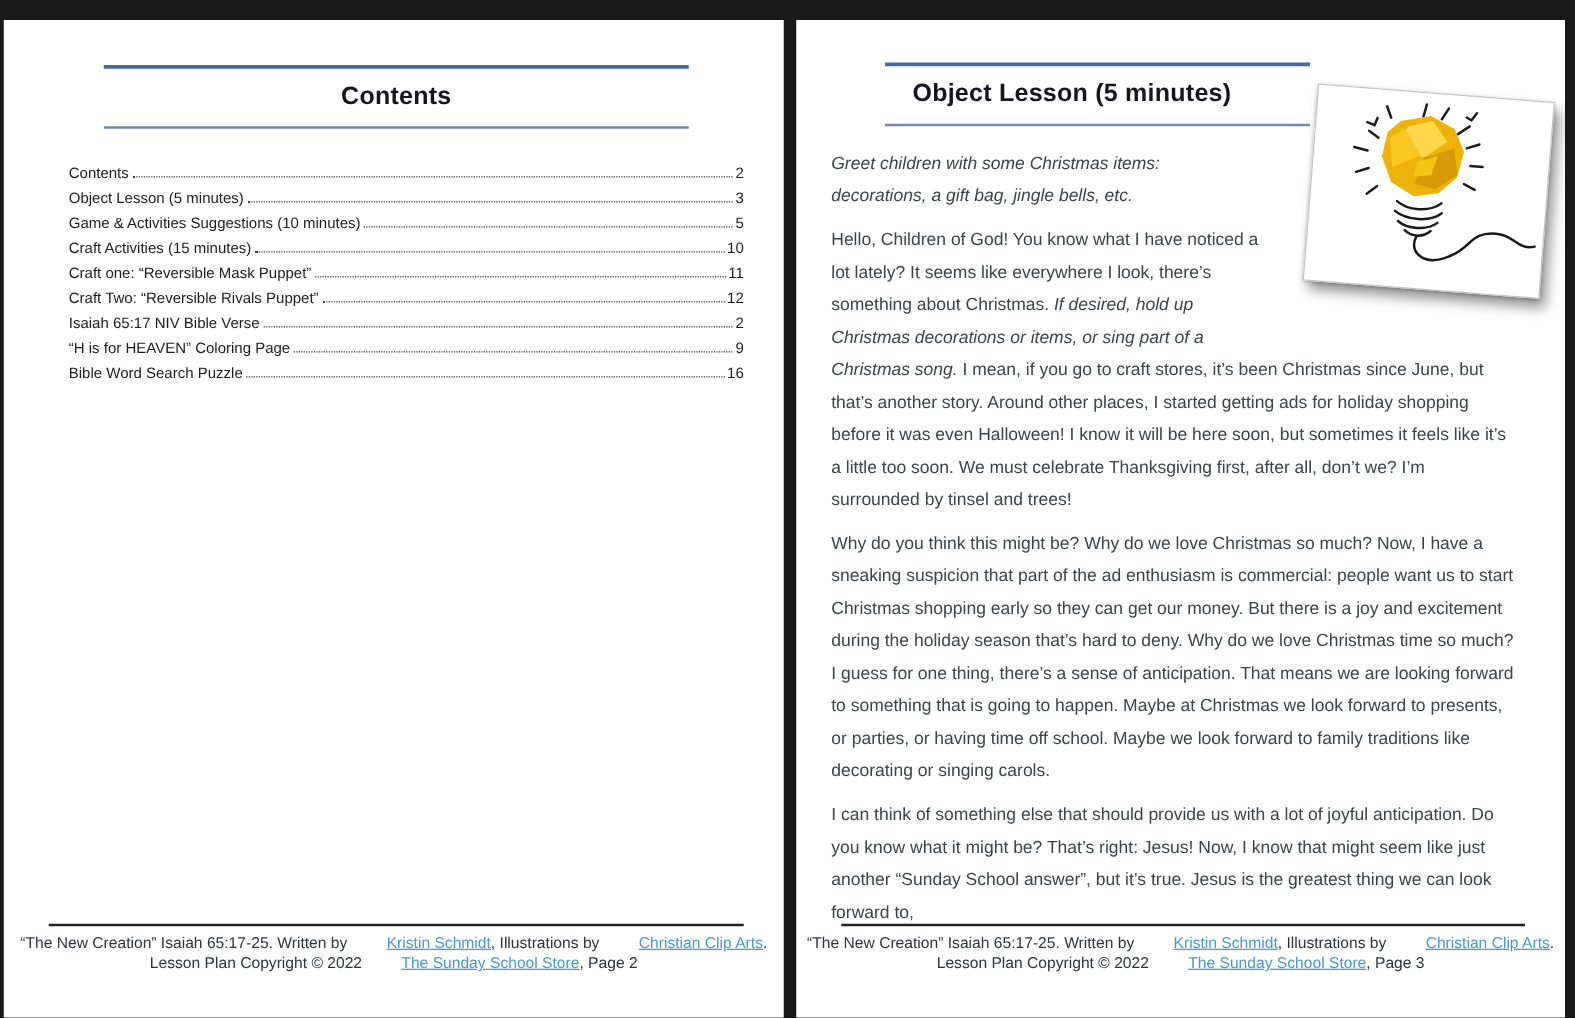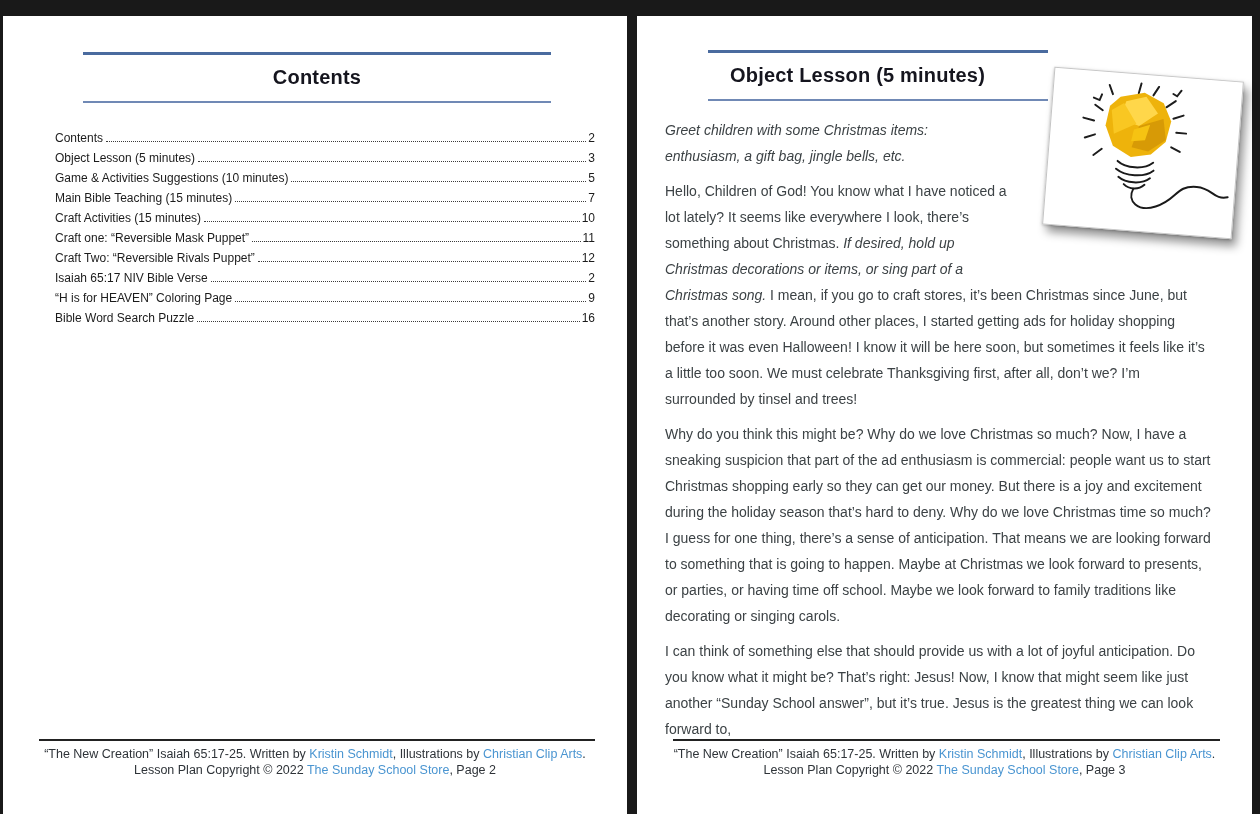--- a/index.html
+++ b/index.html
@@ -65,21 +65,21 @@
     transform: rotate(4.5deg);
   }
   .bulb-card svg { width: 100%; height: 100%; display: block; }
 
   
   .page-footer { position: absolute; left: 0; right: 0; bottom: 40px; }
   .footer-rule { border-top: 2px solid #222; margin: 0 32px 5px 36px; }
   .footer-text {
     text-align: center; font-size: 12.5px; line-height: 16px; color: #2e3338;
   }
-  .doc-link { color: #4a95d1; cursor: pointer; }
+  .doc-link { color: #4a95d1; text-decoration: underline; cursor: pointer; margin-left: 28px; }
 </style>
 </head>
 <body>
 
 <div class="page" id="page-left">
 
   <div class="heading-block">
     <div class="page-title">Contents</div>
   </div>
 
@@ -91,25 +91,20 @@
     </div>
     <div class="toc-row">
       <span class="toc-label">Object Lesson (5 minutes)</span>
       <span class="toc-dots"></span>
       <span class="toc-page">3</span>
     </div>
     <div class="toc-row">
       <span class="toc-label">Game &amp; Activities Suggestions (10 minutes)</span>
       <span class="toc-dots"></span>
       <span class="toc-page">5</span>
-    </div>
-    <div class="toc-row">
-      <span class="toc-label">Main Bible Teaching  (15 minutes)</span>
-      <span class="toc-dots"></span>
-      <span class="toc-page">7</span>
     </div>
     <div class="toc-row">
       <span class="toc-label">Craft Activities (15 minutes)</span>
       <span class="toc-dots"></span>
       <span class="toc-page">10</span>
     </div>
     <div class="toc-row">
       <span class="toc-label">Craft one: “Reversible Mask Puppet”</span>
       <span class="toc-dots"></span>
       <span class="toc-page">11</span>
@@ -184,21 +179,21 @@
 
           <path d="M88 116 C 82 129, 95 139, 112 132 C 134 123, 130 109, 152 109 C 168 109, 170 121, 184 117" stroke="#1a1a1a" stroke-width="2" stroke-linecap="round" fill="none"></path>
         </svg>
       </div>
     </div>
 
     <div class="heading-block">
       <div class="page-title">Object Lesson (5 minutes)</div>
     </div>
 
-    <p class="para first italic">Greet children with some Christmas items: enthusiasm, a gift bag, jingle bells, etc.</p>
+    <p class="para first italic">Greet children with some Christmas items: decorations, a gift bag, jingle bells, etc.</p>
 
     <p class="para"><span>Hello, Children of God! You know what I have noticed a lot lately? It seems like everywhere I look, there’s something about Christmas. </span><span class="italic">If desired, hold up Christmas decorations or items, or sing part of a Christmas song.</span><span> I mean, if you go to craft stores, it’s been Christmas since June, but that’s another story. Around other places, I started getting ads for holiday shopping before it was even Halloween! I know it will be here soon, but sometimes it feels like it’s a little too soon. We must celebrate Thanksgiving first, after all, don’t we? I’m surrounded by tinsel and trees!</span></p>
 
     <p class="para">Why do you think this might be? Why do we love Christmas so much? Now, I have a sneaking suspicion that part of the ad enthusiasm is commercial: people want us to start Christmas shopping early so they can get our money. But there is a joy and excitement during the holiday season that’s hard to deny. Why do we love Christmas time so much? I guess for one thing, there’s a sense of anticipation. That means we are looking forward to something that is going to happen. Maybe at Christmas we look forward to presents, or parties, or having time off school. Maybe we look forward to family traditions like decorating or singing carols.</p>
 
     <p class="para">I can think of something else that should provide us with a lot of joyful anticipation. Do you know what it might be? That’s right: Jesus! Now, I know that might seem like just another “Sunday School answer”, but it’s true. Jesus is the greatest thing we can look forward to,</p>
 
   </div>
 
   <div class="page-footer">

